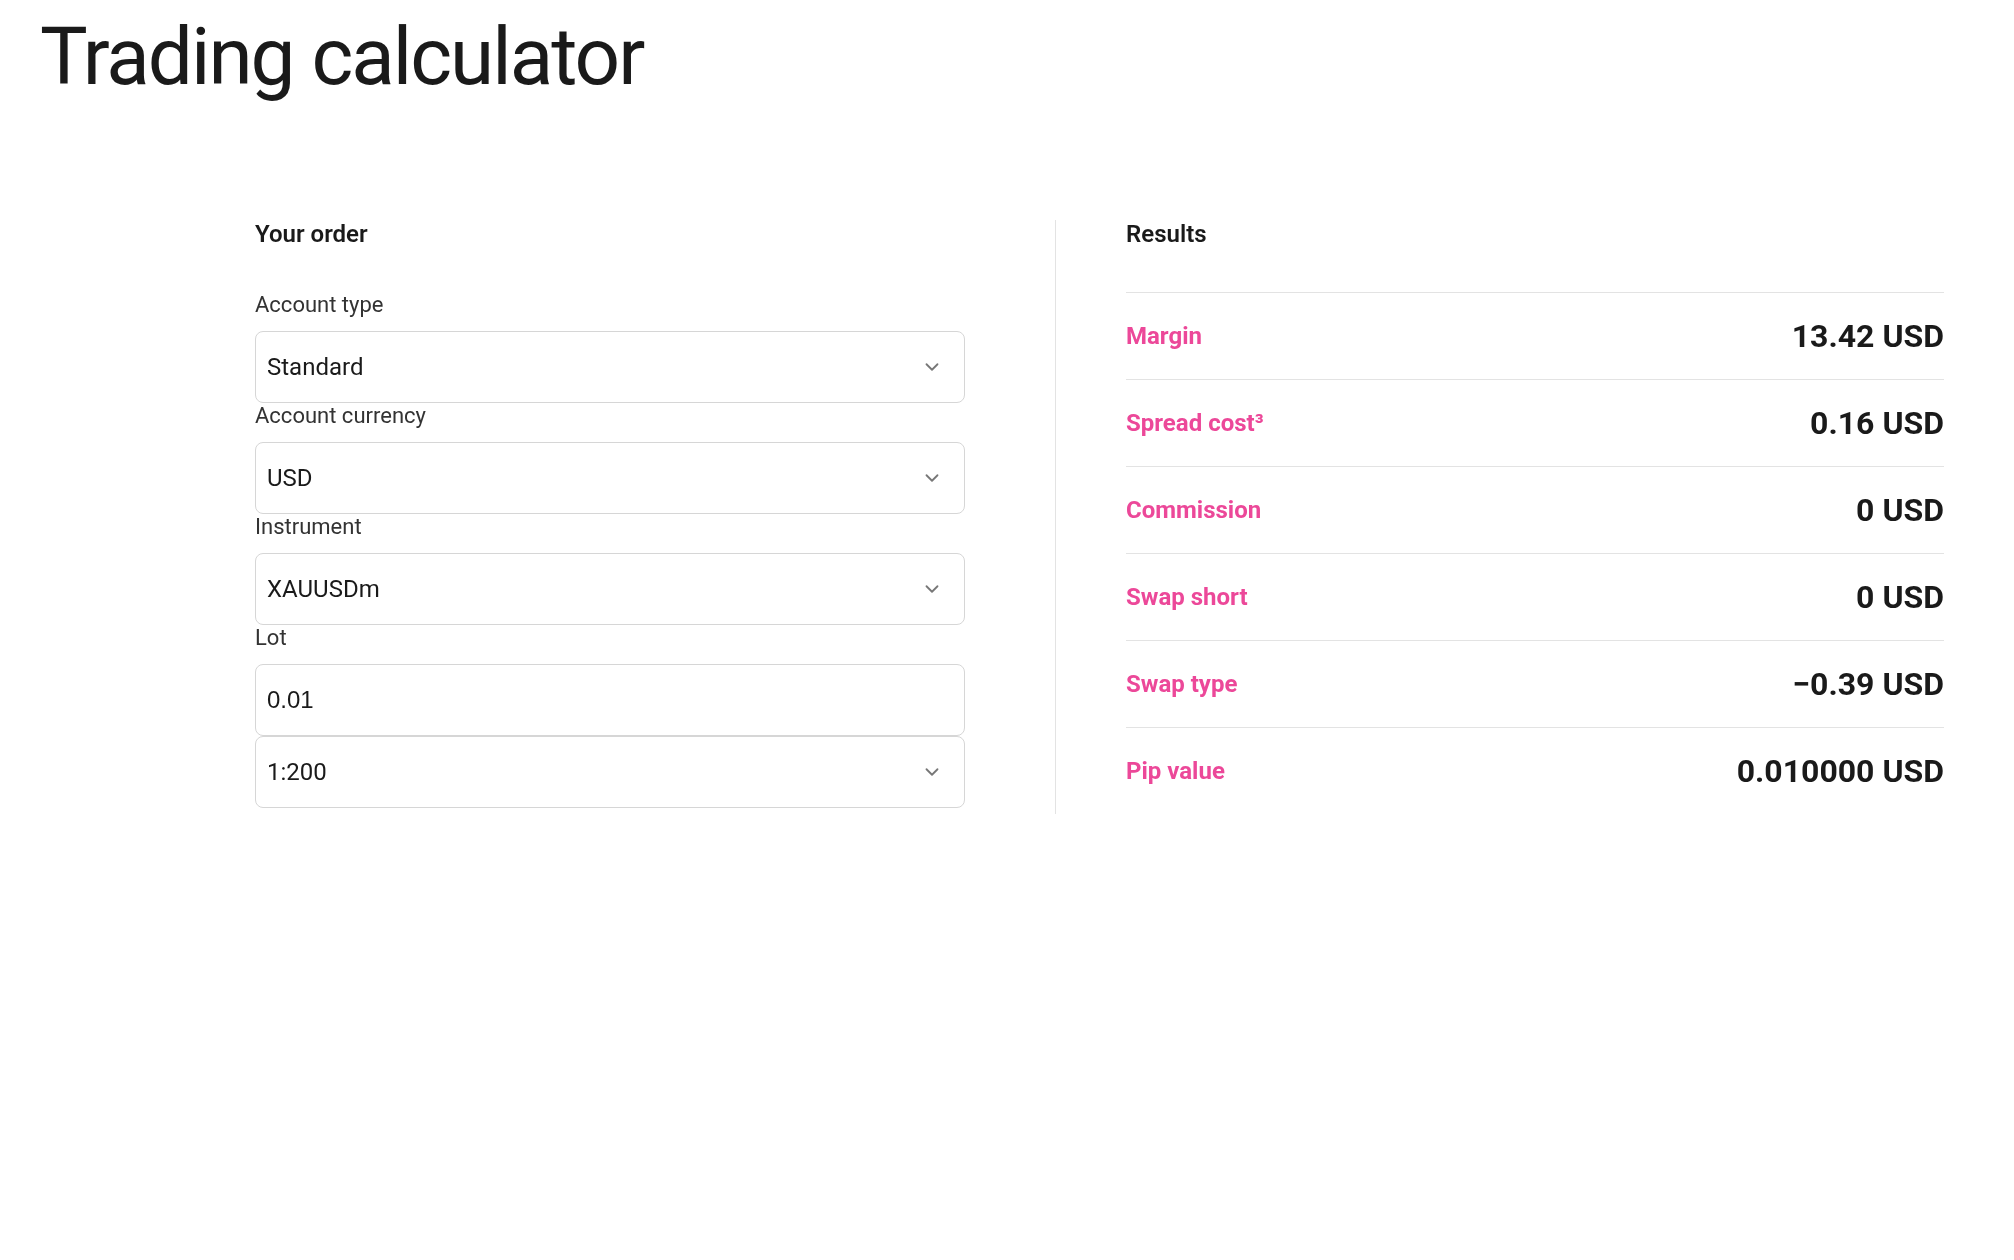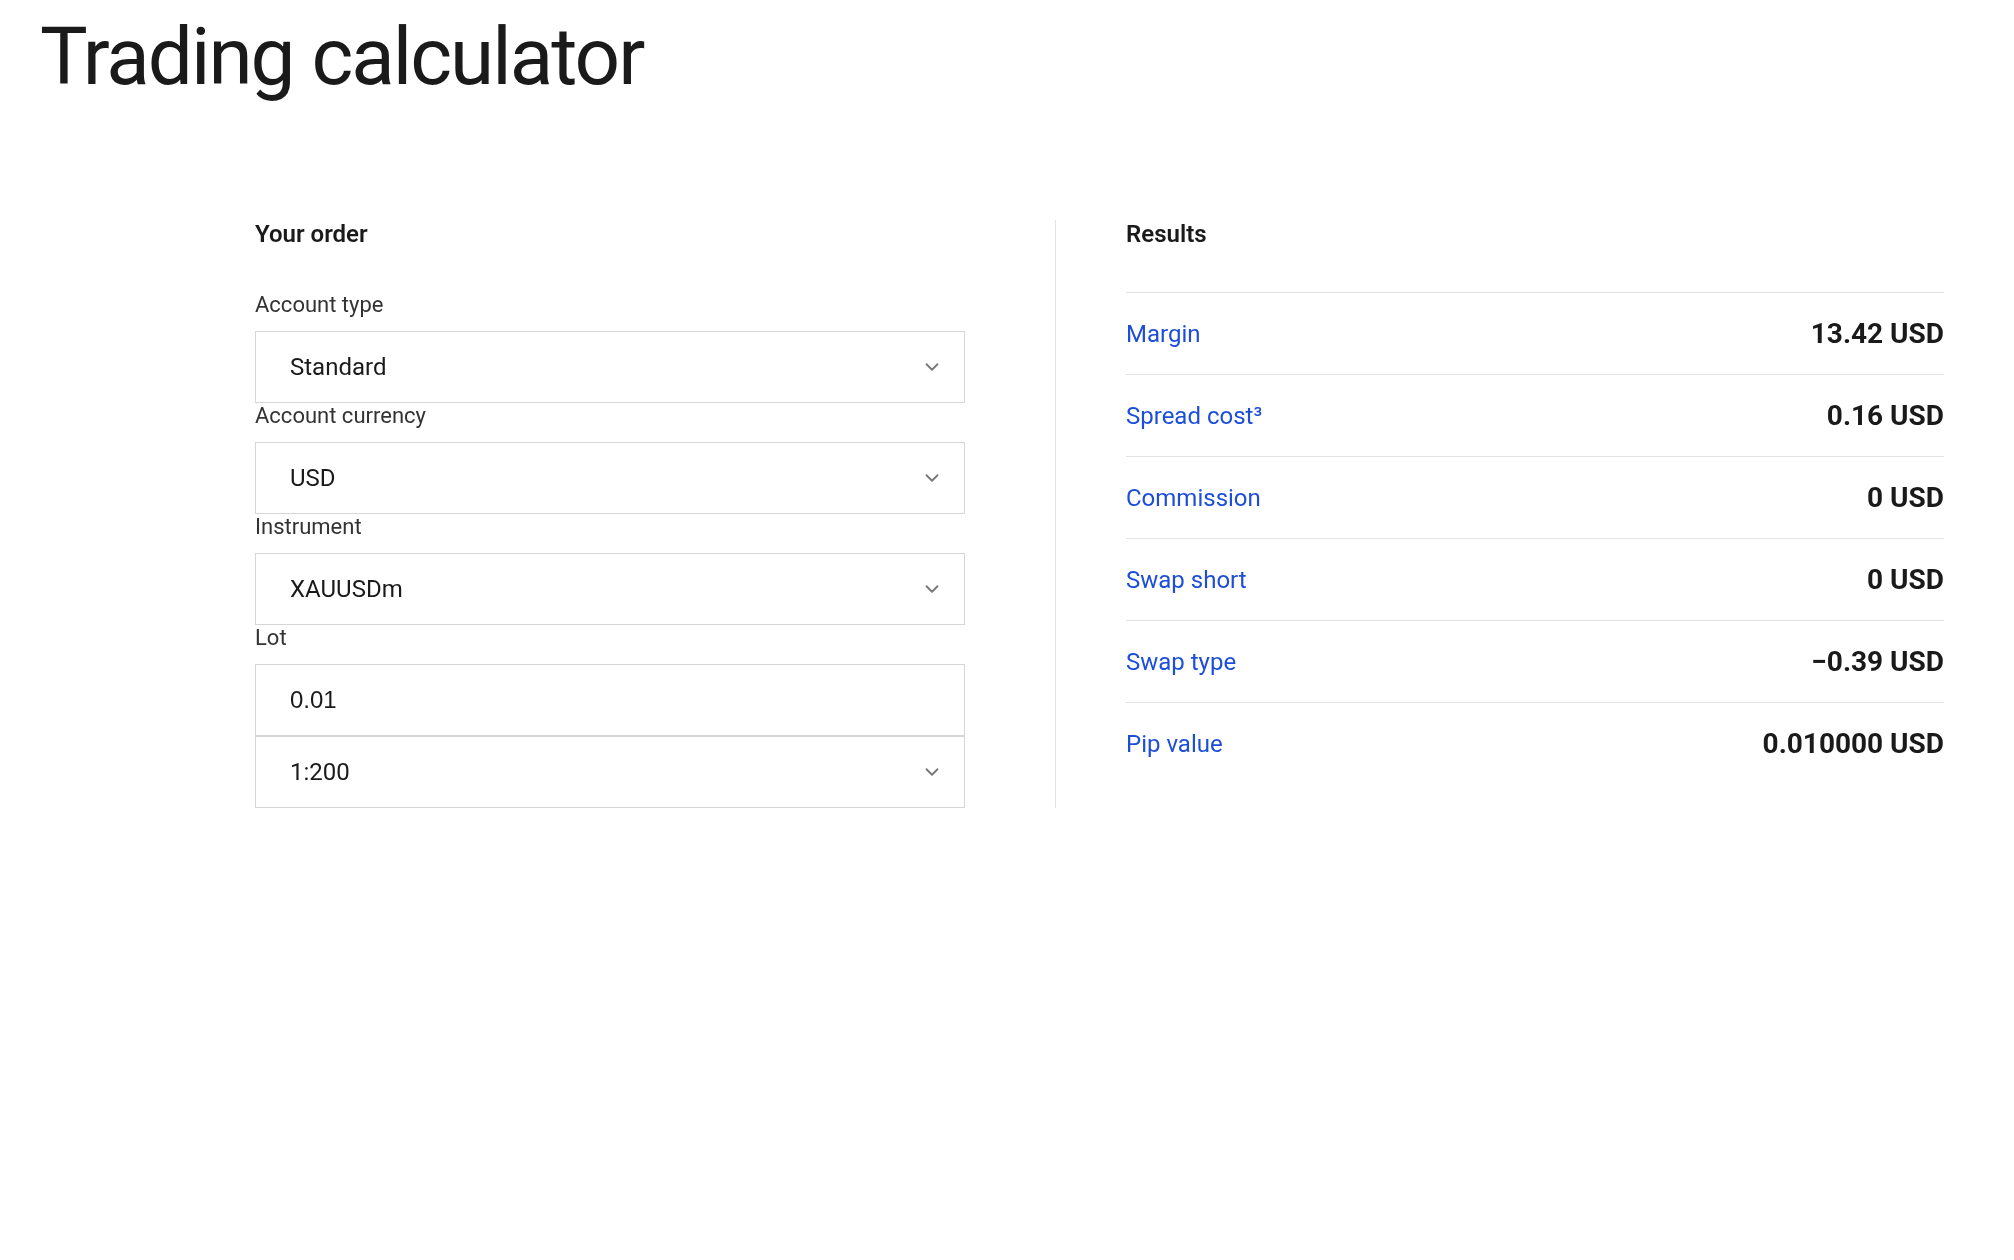--- a/index.html
+++ b/index.html
@@ -52,25 +52,25 @@
       margin-bottom: 14px;
     }
     .select-wrap {
       position: relative;
       width: 100%;
     }
     .select-input,
     .text-input {
       width: 100%;
       height: 72px;
-      padding: 0 60px 0 34px;
+      padding: 0 60px 0 11px;
       font-size: 24px;
       color: #1a1a1a;
       border: 1px solid #d6d6d6;
-      border-radius: 0;
+      border-radius: 8px;
       background: #fff;
       outline: none;
       display: flex;
       align-items: center;
       cursor: pointer;
     }
     .text-input {
       cursor: text;
       padding-right: 22px;
     }
@@ -92,25 +92,25 @@
     }
     .result-row {
       display: flex;
       justify-content: space-between;
       align-items: center;
       padding: 24px 0;
       border-top: 1px solid #e3e3e3;
     }
     .result-label {
       font-size: 24px;
-      color: #1d4ed8;
-      font-weight: 400;
+      color: #ec4899;
+      font-weight: 700;
     }
     .result-value {
-      font-size: 28px;
+      font-size: 32px;
       color: #1a1a1a;
       font-weight: 700;
     }
     .results-panel .panel-heading {
     }
   </style>
 </head>
 <body>
 
 <h1 class="page-title">Trading calculator</h1>

